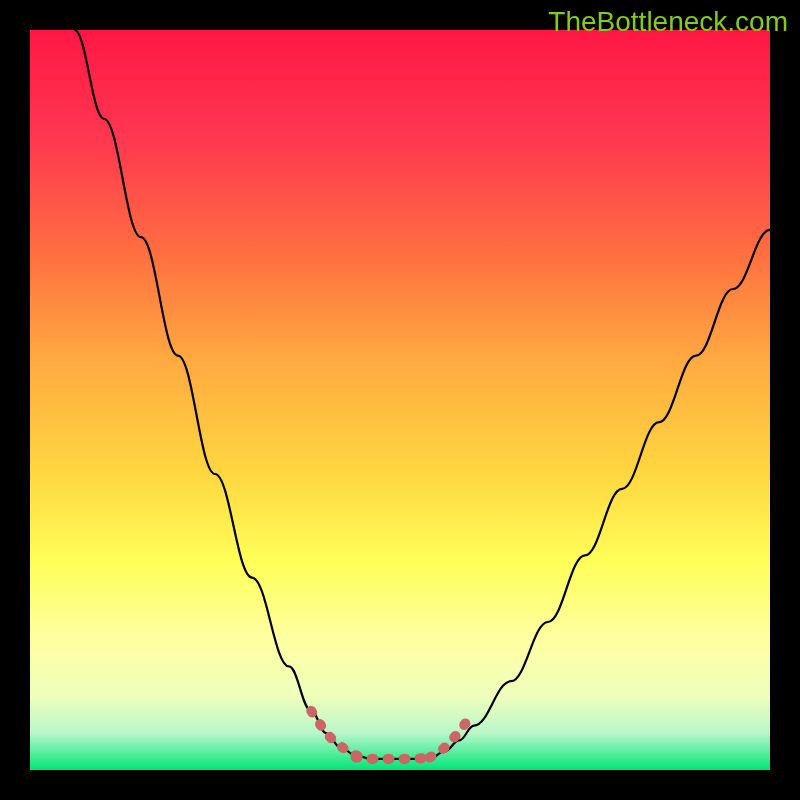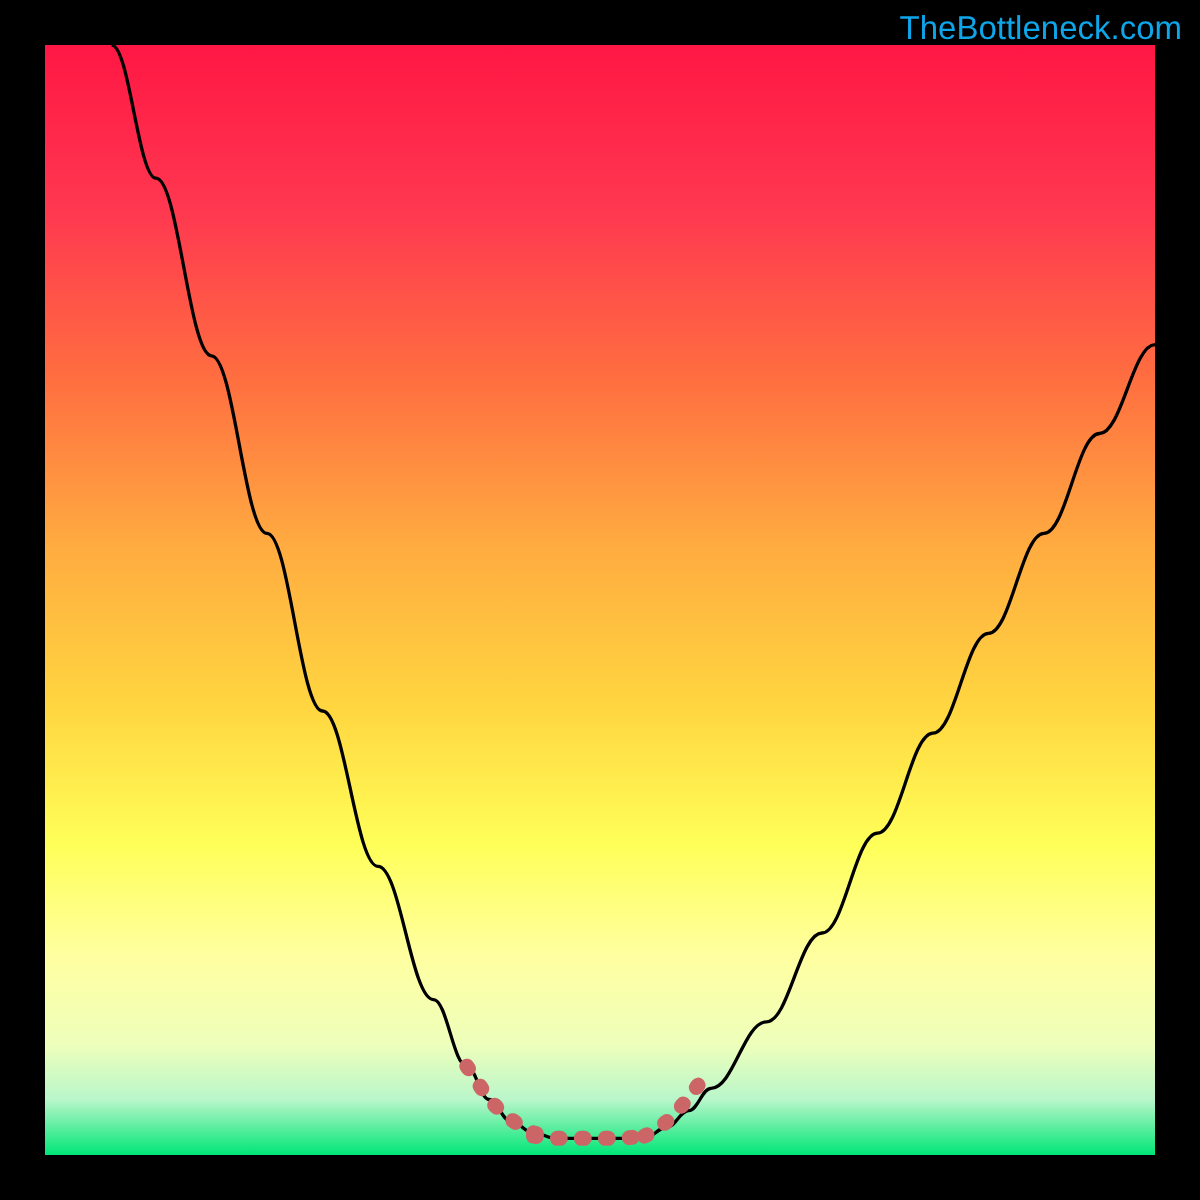--- a/index.html
+++ b/index.html
@@ -7,22 +7,22 @@
       width: 800px;
       height: 800px;
       background: #000;
       position: relative;
       font-family: Arial, sans-serif;
     }
     .watermark {
       position: absolute;
       top: 6px;
       right: 12px;
-      color: #0ea5e9;
-      font-size: 22px;
+      color: #84cc16;
+      font-size: 28px;
       font-weight: 500;
       z-index: 10;
     }
     .chart-container {
       position: absolute;
       top: 30px;
       left: 30px;
       width: 740px;
       height: 740px;
     }

